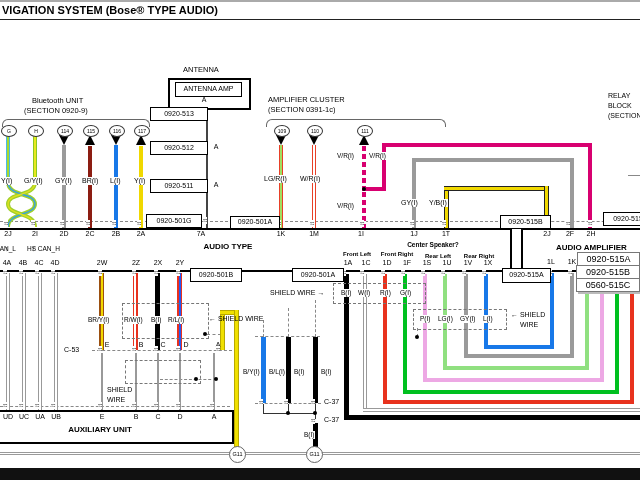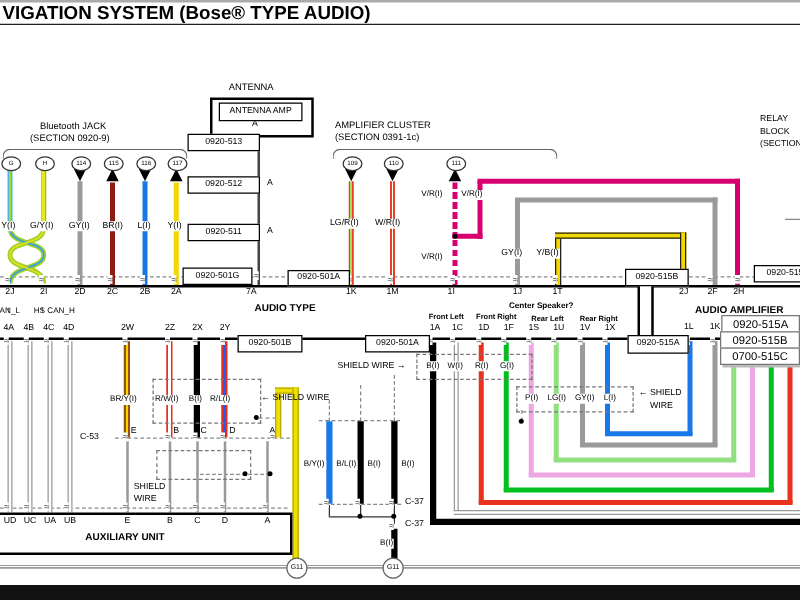--- a/index.html
+++ b/index.html
@@ -52,36 +52,36 @@
   .gbry{background:linear-gradient(90deg,#9b4f10 0 1.5px,#f2d800 1.5px 3.5px,#9b4f10 3.5px 5px)}
   .grw{background:linear-gradient(90deg,#e8321e 0 1.5px,#fff 1.5px 3.5px,#e8321e 3.5px 5px)}
   .grl{background:linear-gradient(90deg,#e8321e 0 1.5px,#2858f0 1.5px 3.5px,#e8321e 3.5px 5px)}
 </style>
 </head>
 <body>
 
 <div id="stage">
 
   <div style="position:absolute;left:0;top:0;width:640px;height:2px;background:#aaa"></div>
-  <div class="lbl b" style="left:2px;top:3px;font-size:15px;line-height:15px">VIGATION SYSTEM (Bose® TYPE AUDIO)</div>
+  <div class="lbl b" style="left:2px;top:3px;font-size:11px;line-height:15px">VIGATION SYSTEM (Bose® TYPE AUDIO)</div>
   <div style="position:absolute;left:0;top:19px;width:640px;height:1px;background:#222"></div>
 
   <div class="lbl s75" style="left:183px;top:66px">ANTENNA</div>
   <div class="unitbox" style="left:168px;top:78px;width:79px;height:28px"></div>
   <div class="box" style="left:175px;top:82px;width:65px;height:13px">ANTENNA AMP</div>
   <div class="pc" style="left:204px;top:96px">A</div>
   <div class="vw" style="left:206px;top:106px;width:2px;height:122px;background:#444"></div>
   <div class="box" style="left:150px;top:107px;width:56px;height:12px">0920-513</div>
   <div class="box" style="left:150px;top:141px;width:56px;height:12px">0920-512</div>
   <div class="pc" style="left:216px;top:143px">A</div>
   <div class="box" style="left:150px;top:179px;width:56px;height:12px">0920-511</div>
   <div class="pc" style="left:216px;top:181px">A</div>
   <div class="box" style="left:146px;top:214px;width:54px;height:12px">0920-501G</div>
 
-  <div class="lbl s75" style="left:32px;top:97px">Bluetooth JACK</div>
+  <div class="lbl s75" style="left:32px;top:97px">Bluetooth UNIT</div>
   <div class="lbl s75" style="left:24px;top:107px">(SECTION 0920-9)</div>
   <div class="brace" style="left:2px;top:119px;width:146px"></div>
   <div class="conn" style="left:1px;top:125px">G</div>
   <div class="conn" style="left:28px;top:125px">H</div>
   <div class="conn" style="left:57px;top:125px">114</div>
   <div class="conn" style="left:83px;top:125px">115</div>
   <div class="conn" style="left:109px;top:125px">116</div>
   <div class="conn" style="left:134px;top:125px">117</div>
 
   <div class="vw g1" style="left:6px;top:136px;width:4px;height:46px"></div>
@@ -200,21 +200,21 @@
 
   <div class="unitbox" style="left:521px;top:228px;width:125px;height:40px"></div>
   <span class="pc" style="left:547px;top:230px">2J</span>
   <span class="pc" style="left:570px;top:230px">2F</span>
   <span class="pc" style="left:591px;top:230px">2H</span>
   <div class="lbl b" style="left:556px;top:244px;font-size:8px">AUDIO AMPLIFIER</div>
   <span class="pc" style="left:551px;top:258px">1L</span>
   <span class="pc" style="left:572px;top:258px">1K</span>
   <div class="stackbox" style="left:577px;top:252px;width:61px">0920-515A</div>
   <div class="stackbox" style="left:576px;top:265px;width:62px">0920-515B</div>
-  <div class="stackbox" style="left:576px;top:278px;width:62px">0700-515C</div>
+  <div class="stackbox" style="left:576px;top:278px;width:62px">0560-515C</div>
 
   <div class="vw ww" style="left:6px;top:273px;width:2px;height:137px"></div>
   <div class="vw ww" style="left:22px;top:273px;width:2px;height:137px"></div>
   <div class="vw ww" style="left:38px;top:273px;width:2px;height:137px"></div>
   <div class="vw ww" style="left:54px;top:273px;width:2px;height:137px"></div>
 
   <div class="vw gbry" style="left:99px;top:273px;width:5px;height:77px"></div>
   <div class="vw grw" style="left:133px;top:273px;width:5px;height:77px"></div>
   <div class="vw wblack" style="left:155px;top:273px;width:5px;height:77px"></div>
   <div class="vw grl" style="left:177px;top:273px;width:5px;height:77px"></div>

